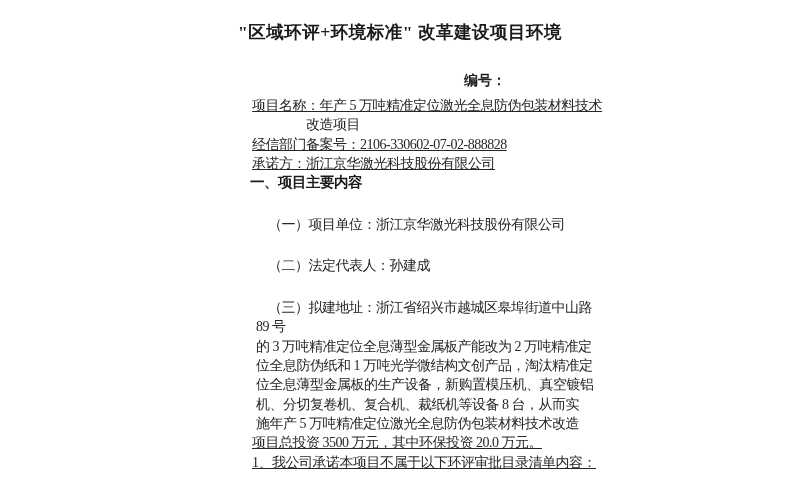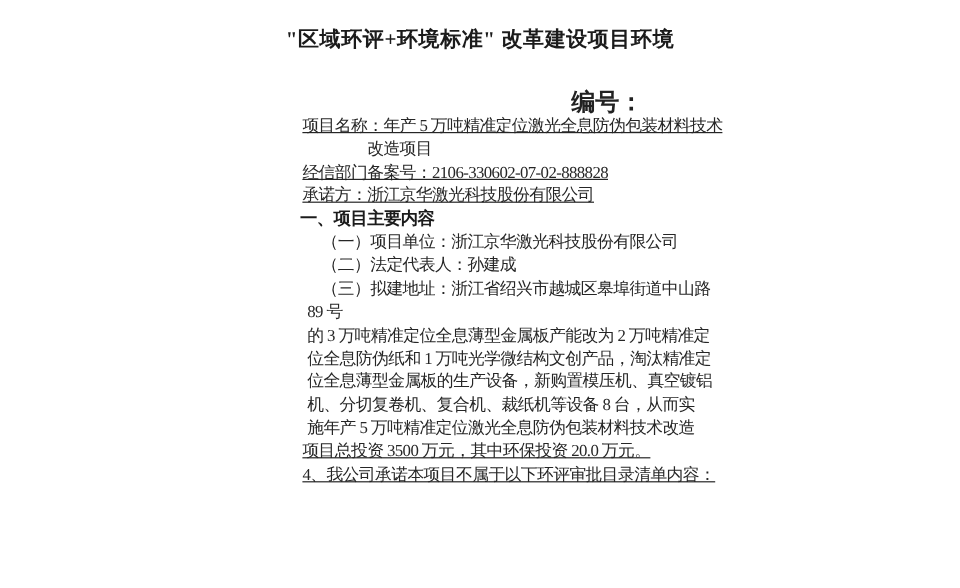--- a/index.html
+++ b/index.html
@@ -16,45 +16,46 @@
     top:21px;left:0;width:800px;
     text-align:center;
     font-size:17.5px;
     font-weight:bold;
     line-height:23px;
     color:#1b1b1b;
     letter-spacing:0.5px;
   }
   .serial{
     position:absolute;
-    top:72px;left:476px;
-    font-size:20px;
+    top:72px;left:464px;
+    font-size:14px;
     font-weight:bold;
     color:#222222;
   }
   .doc-body{
     position:absolute;
     top:96px;left:250px;width:348px;
     font-size:14px;
     letter-spacing:-0.5px;
   }
   .ln{
     height:19.4px;
     line-height:19.4px;
     white-space:nowrap;
     padding-left:6px; 
   }
   .ln.lbl{padding-left:2px;text-decoration:underline;}
-  .ln.item{padding-left:18px;}
+  .ln.item{padding-left:18px;margin-top:22px;}
   .ln.ind2{padding-left:56px;}
   .ln.head{
     padding-left:0;
     font-weight:bold;
     color:#1b1b1b;
     font-size:14.5px;
+    font-family:Liberation Mono, monospace;
   }
 </style>
 </head>
 <body>
 
 <div class="page">
 
   <div class="doc-title">
     <div>"区域环评+环境标准" 改革建设项目环境</div>
   </div>
@@ -70,16 +71,16 @@
     <div class="ln item">（一）项目单位：浙江京华激光科技股份有限公司</div>
     <div class="ln item">（二）法定代表人：孙建成</div>
     <div class="ln item">（三）拟建地址：浙江省绍兴市越城区皋埠街道中山路</div>
     <div class="ln">89 号</div>
     <div class="ln">的 3 万吨精准定位全息薄型金属板产能改为 2 万吨精准定</div>
     <div class="ln">位全息防伪纸和 1 万吨光学微结构文创产品，淘汰精准定</div>
     <div class="ln">位全息薄型金属板的生产设备，新购置模压机、真空镀铝</div>
     <div class="ln">机、分切复卷机、复合机、裁纸机等设备 8 台，从而实</div>
     <div class="ln">施年产 5 万吨精准定位激光全息防伪包装材料技术改造</div>
     <div class="ln lbl">项目总投资 3500 万元，其中环保投资 20.0 万元。</div>
-    <div class="ln lbl">4、我公司承诺本项目不属于以下环评审批目录清单内容：</div>
+    <div class="ln lbl">1、我公司承诺本项目不属于以下环评审批目录清单内容：</div>
   </div>
 
 </div>
 
 </body></html>

